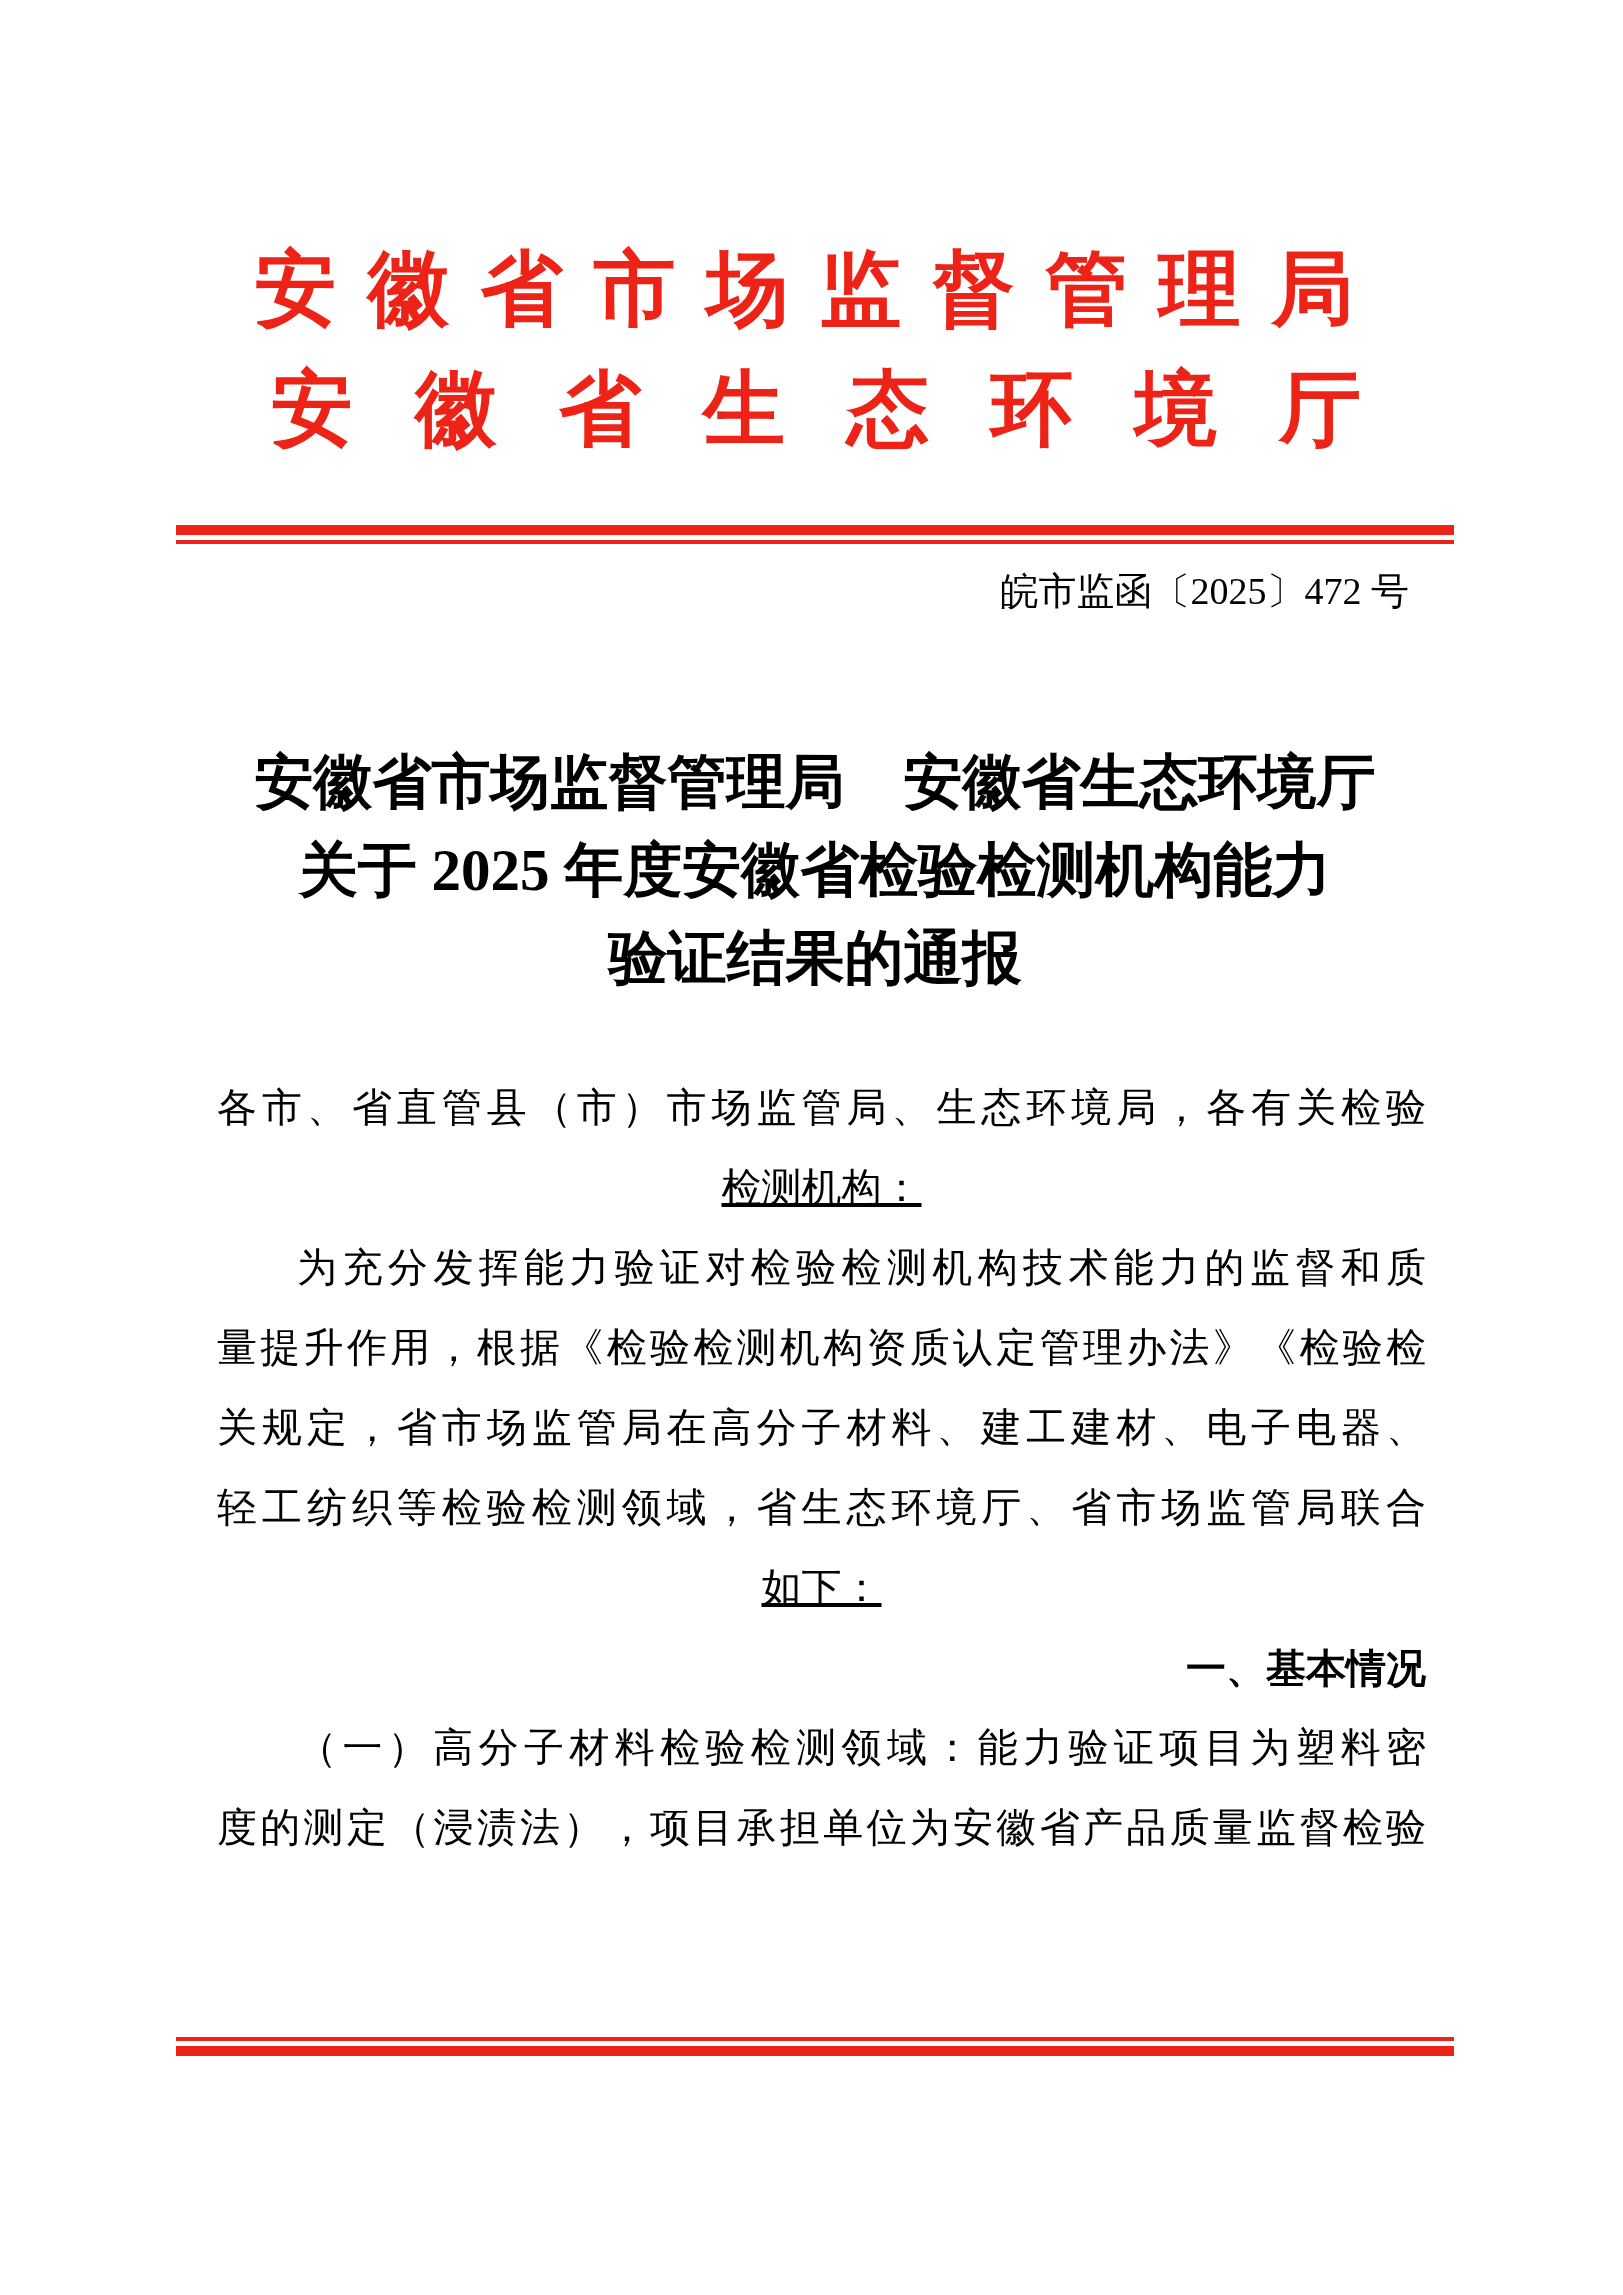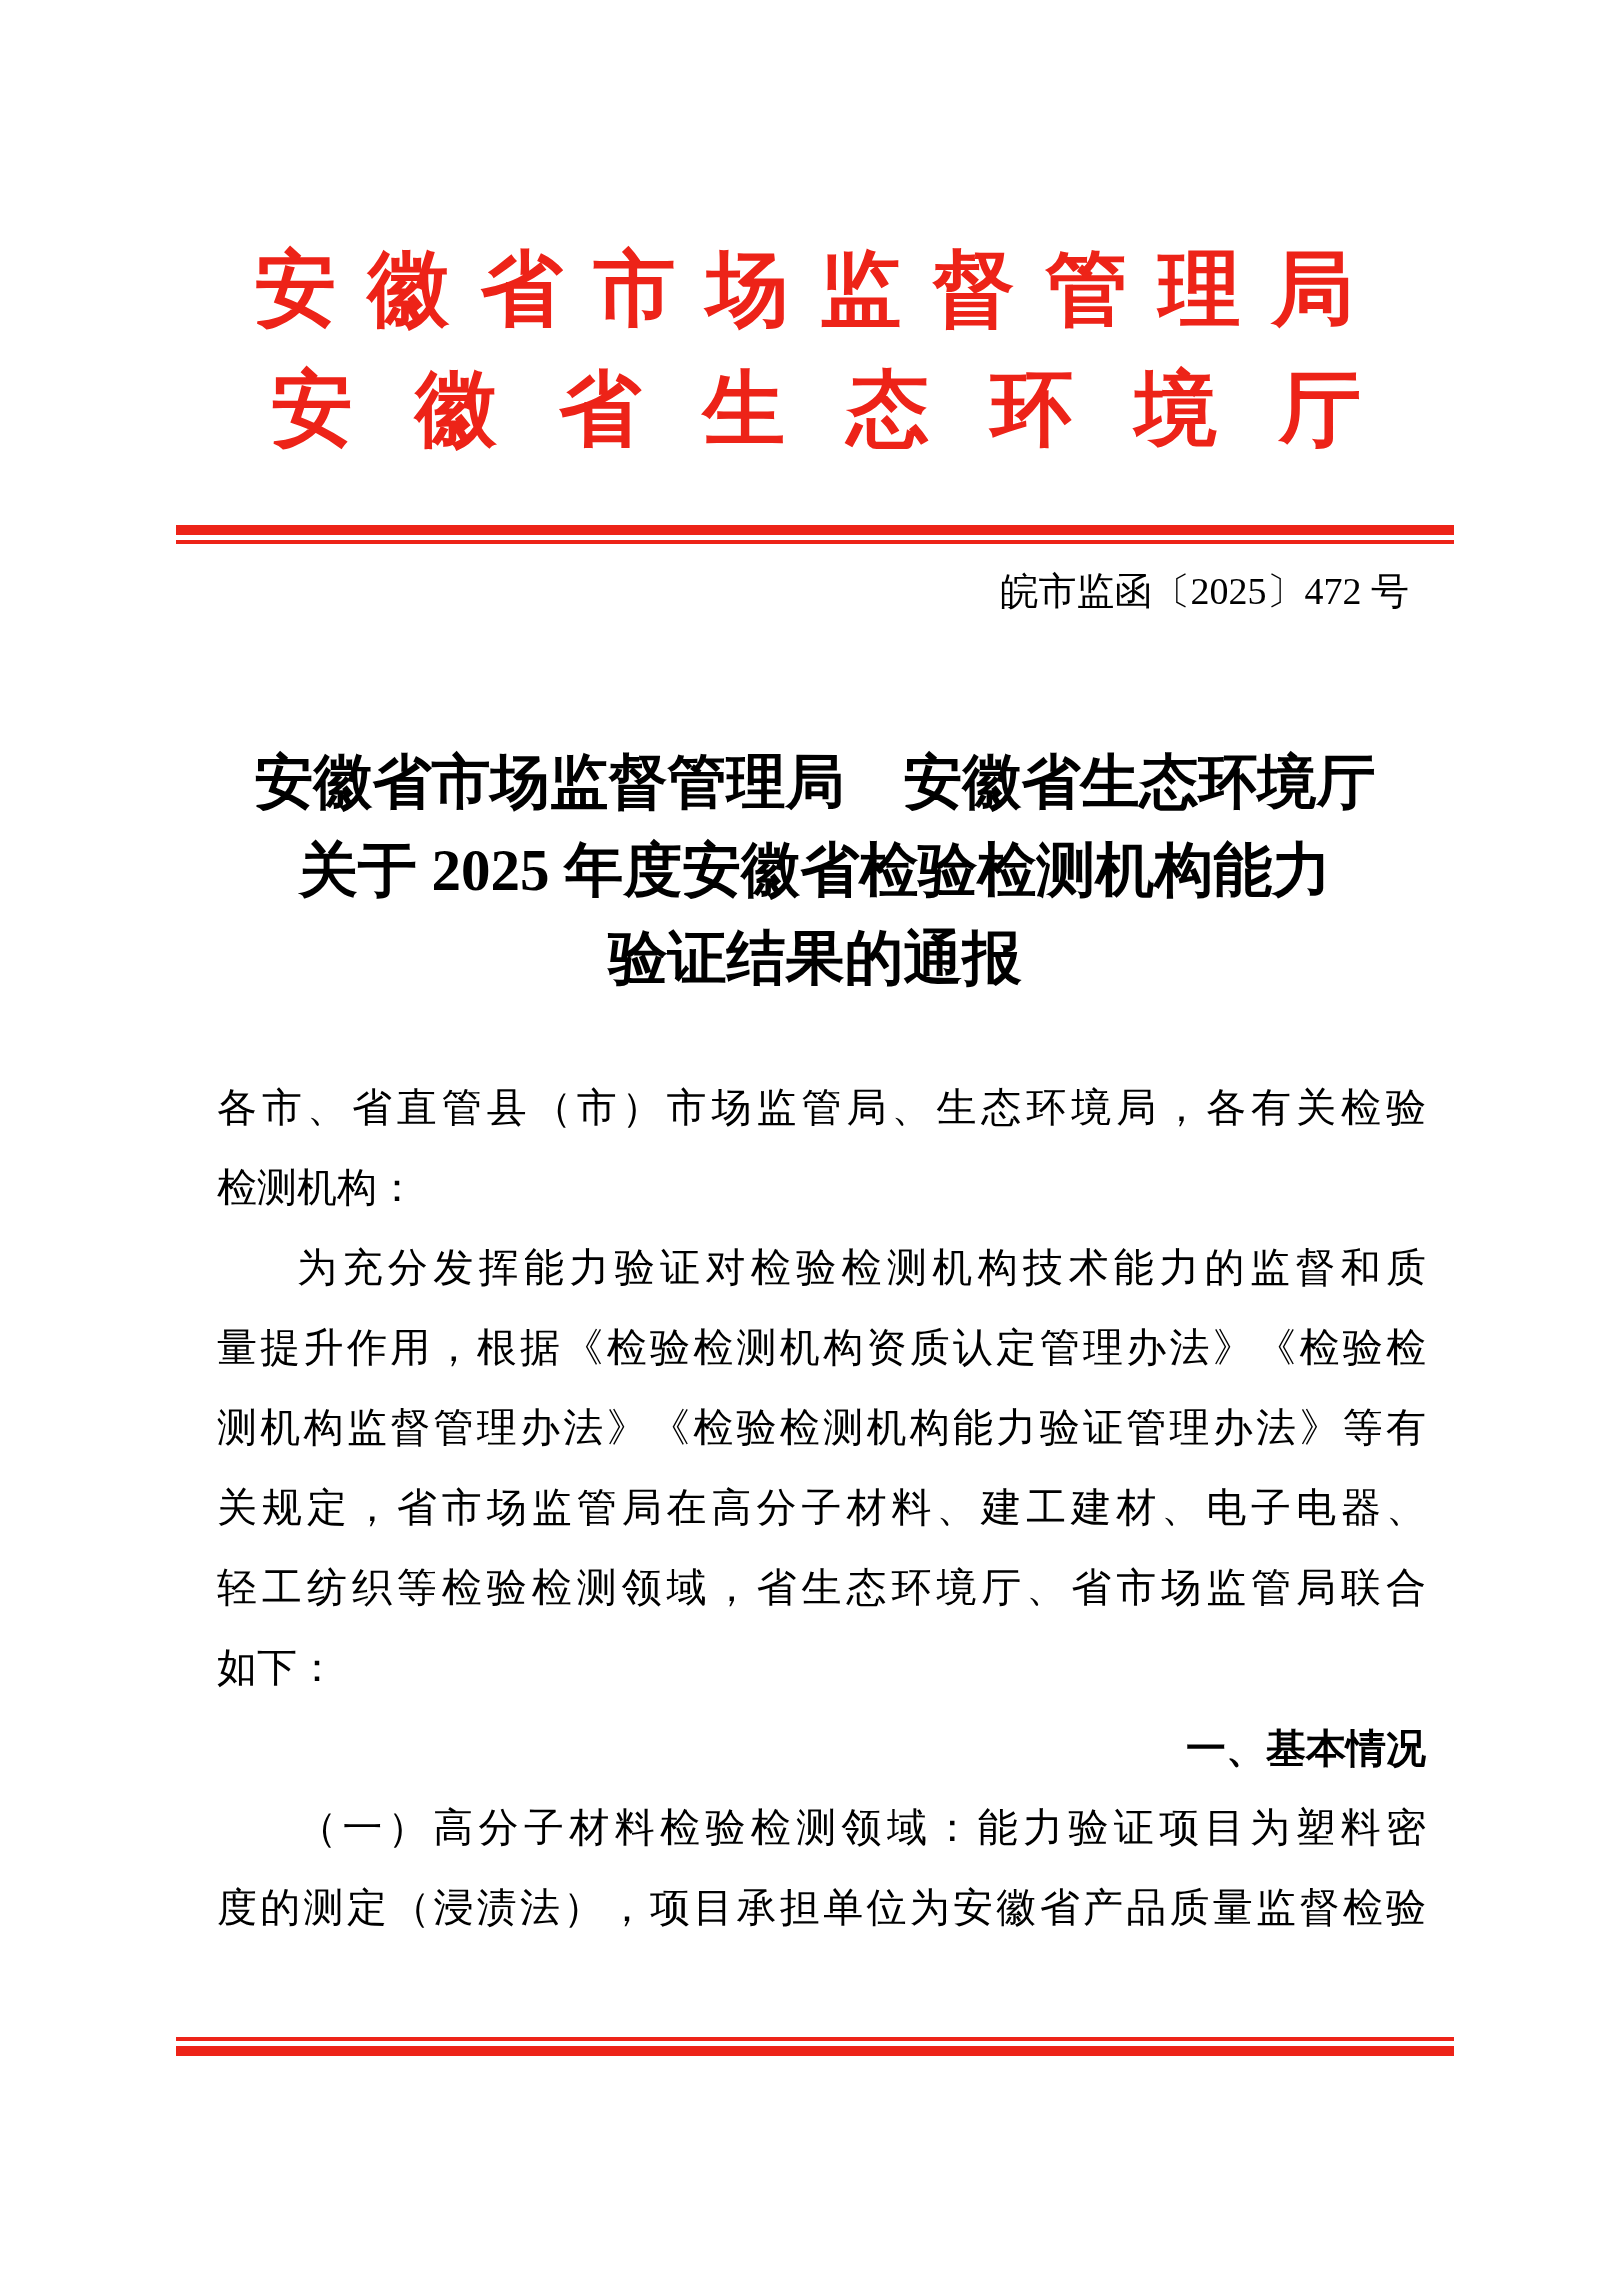--- a/index.html
+++ b/index.html
@@ -92,21 +92,22 @@
   }
   .bl.justify {
     text-align: justify;
     text-align-last: justify;
     white-space: normal;
   }
   .bl.indent {
     text-indent: 2em;
   }
   .bl.left {
-    text-align: left;
+    text-align: center;
+    text-decoration: underline;
   }
   .bl.heading {
     font-family: Liberation Sans, sans-serif;
     font-weight: 700;
     text-indent: 2em;
     text-align: right;
   }
 </style>
 </head>
 <body>
@@ -125,21 +126,20 @@
     <div>安徽省市场监督管理局　安徽省生态环境厅</div>
     <div>关于 2025 年度安徽省检验检测机构能力</div>
     <div>验证结果的通报</div>
   </div>
 
   <div class="doc-body">
     <div class="bl justify">各市、省直管县（市）市场监管局、生态环境局，各有关检验</div>
     <div class="bl left">检测机构：</div>
     <div class="bl justify indent">为充分发挥能力验证对检验检测机构技术能力的监督和质</div>
     <div class="bl justify">量提升作用，根据《检验检测机构资质认定管理办法》《检验检</div>
-    <div class="bl justify">测机构监督管理办法》《检验检测机构能力验证管理办法》等有</div>
     <div class="bl justify">关规定，省市场监管局在高分子材料、建工建材、电子电器、</div>
     <div class="bl justify">轻工纺织等检验检测领域，省生态环境厅、省市场监管局联合</div>
     <div class="bl left">如下：</div>
     <div class="bl heading">一、基本情况</div>
     <div class="bl justify indent">（一）高分子材料检验检测领域：能力验证项目为塑料密</div>
     <div class="bl justify">度的测定（浸渍法），项目承担单位为安徽省产品质量监督检验</div>
   </div>
 
   <div class="rule footer-thin"></div>
   <div class="rule footer-thick"></div>

